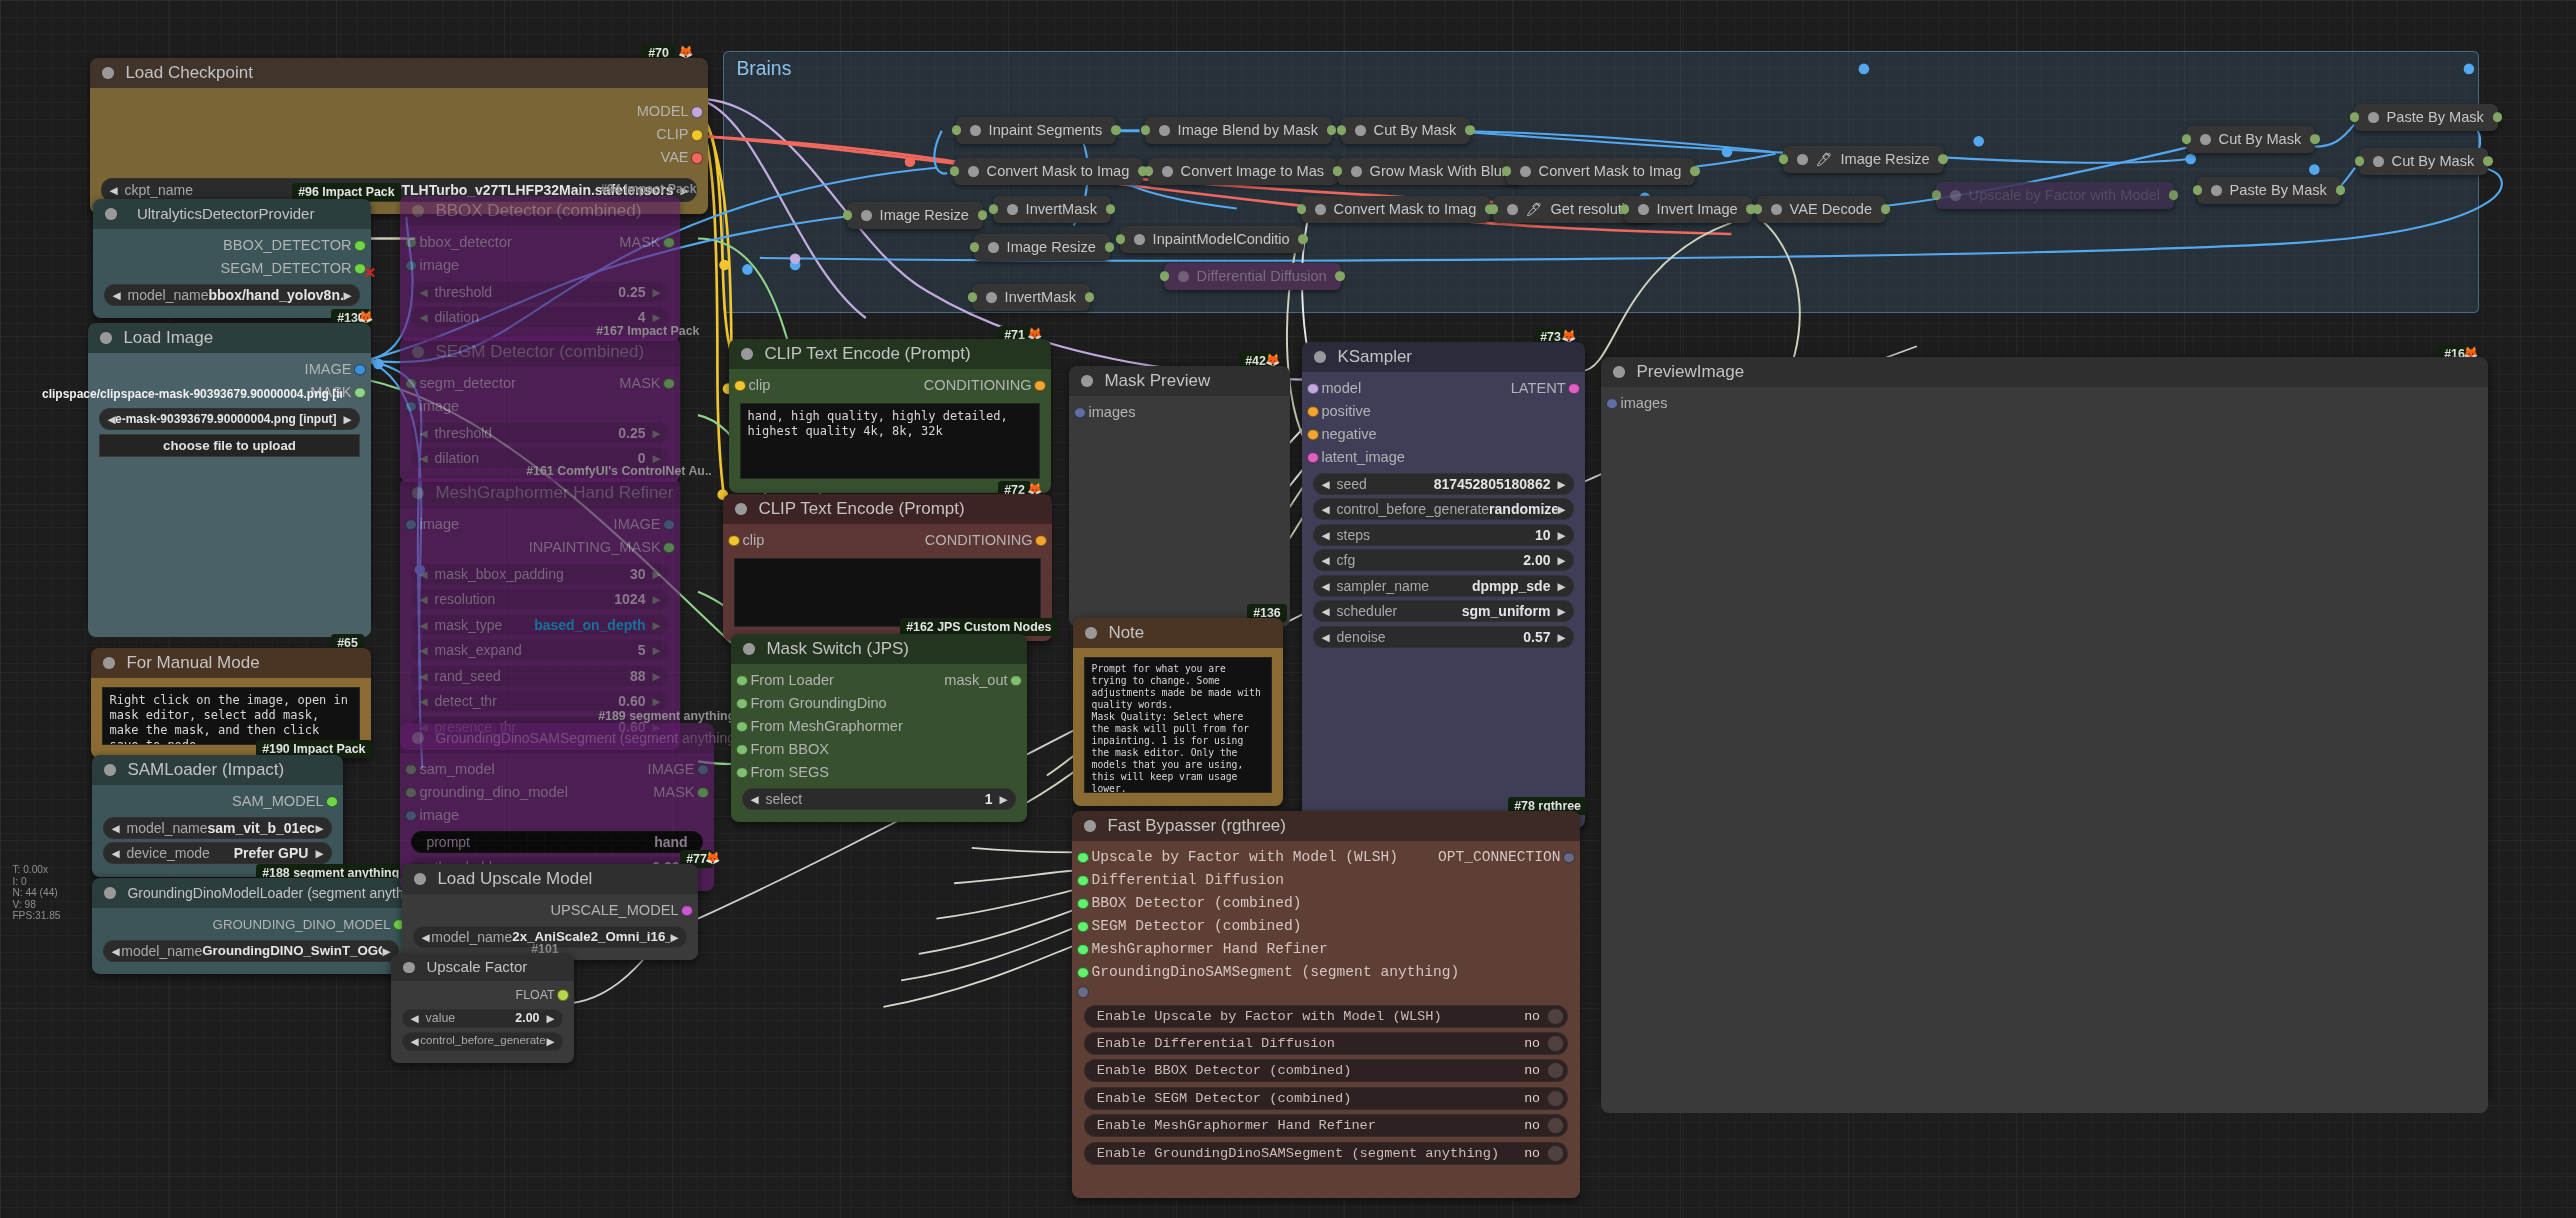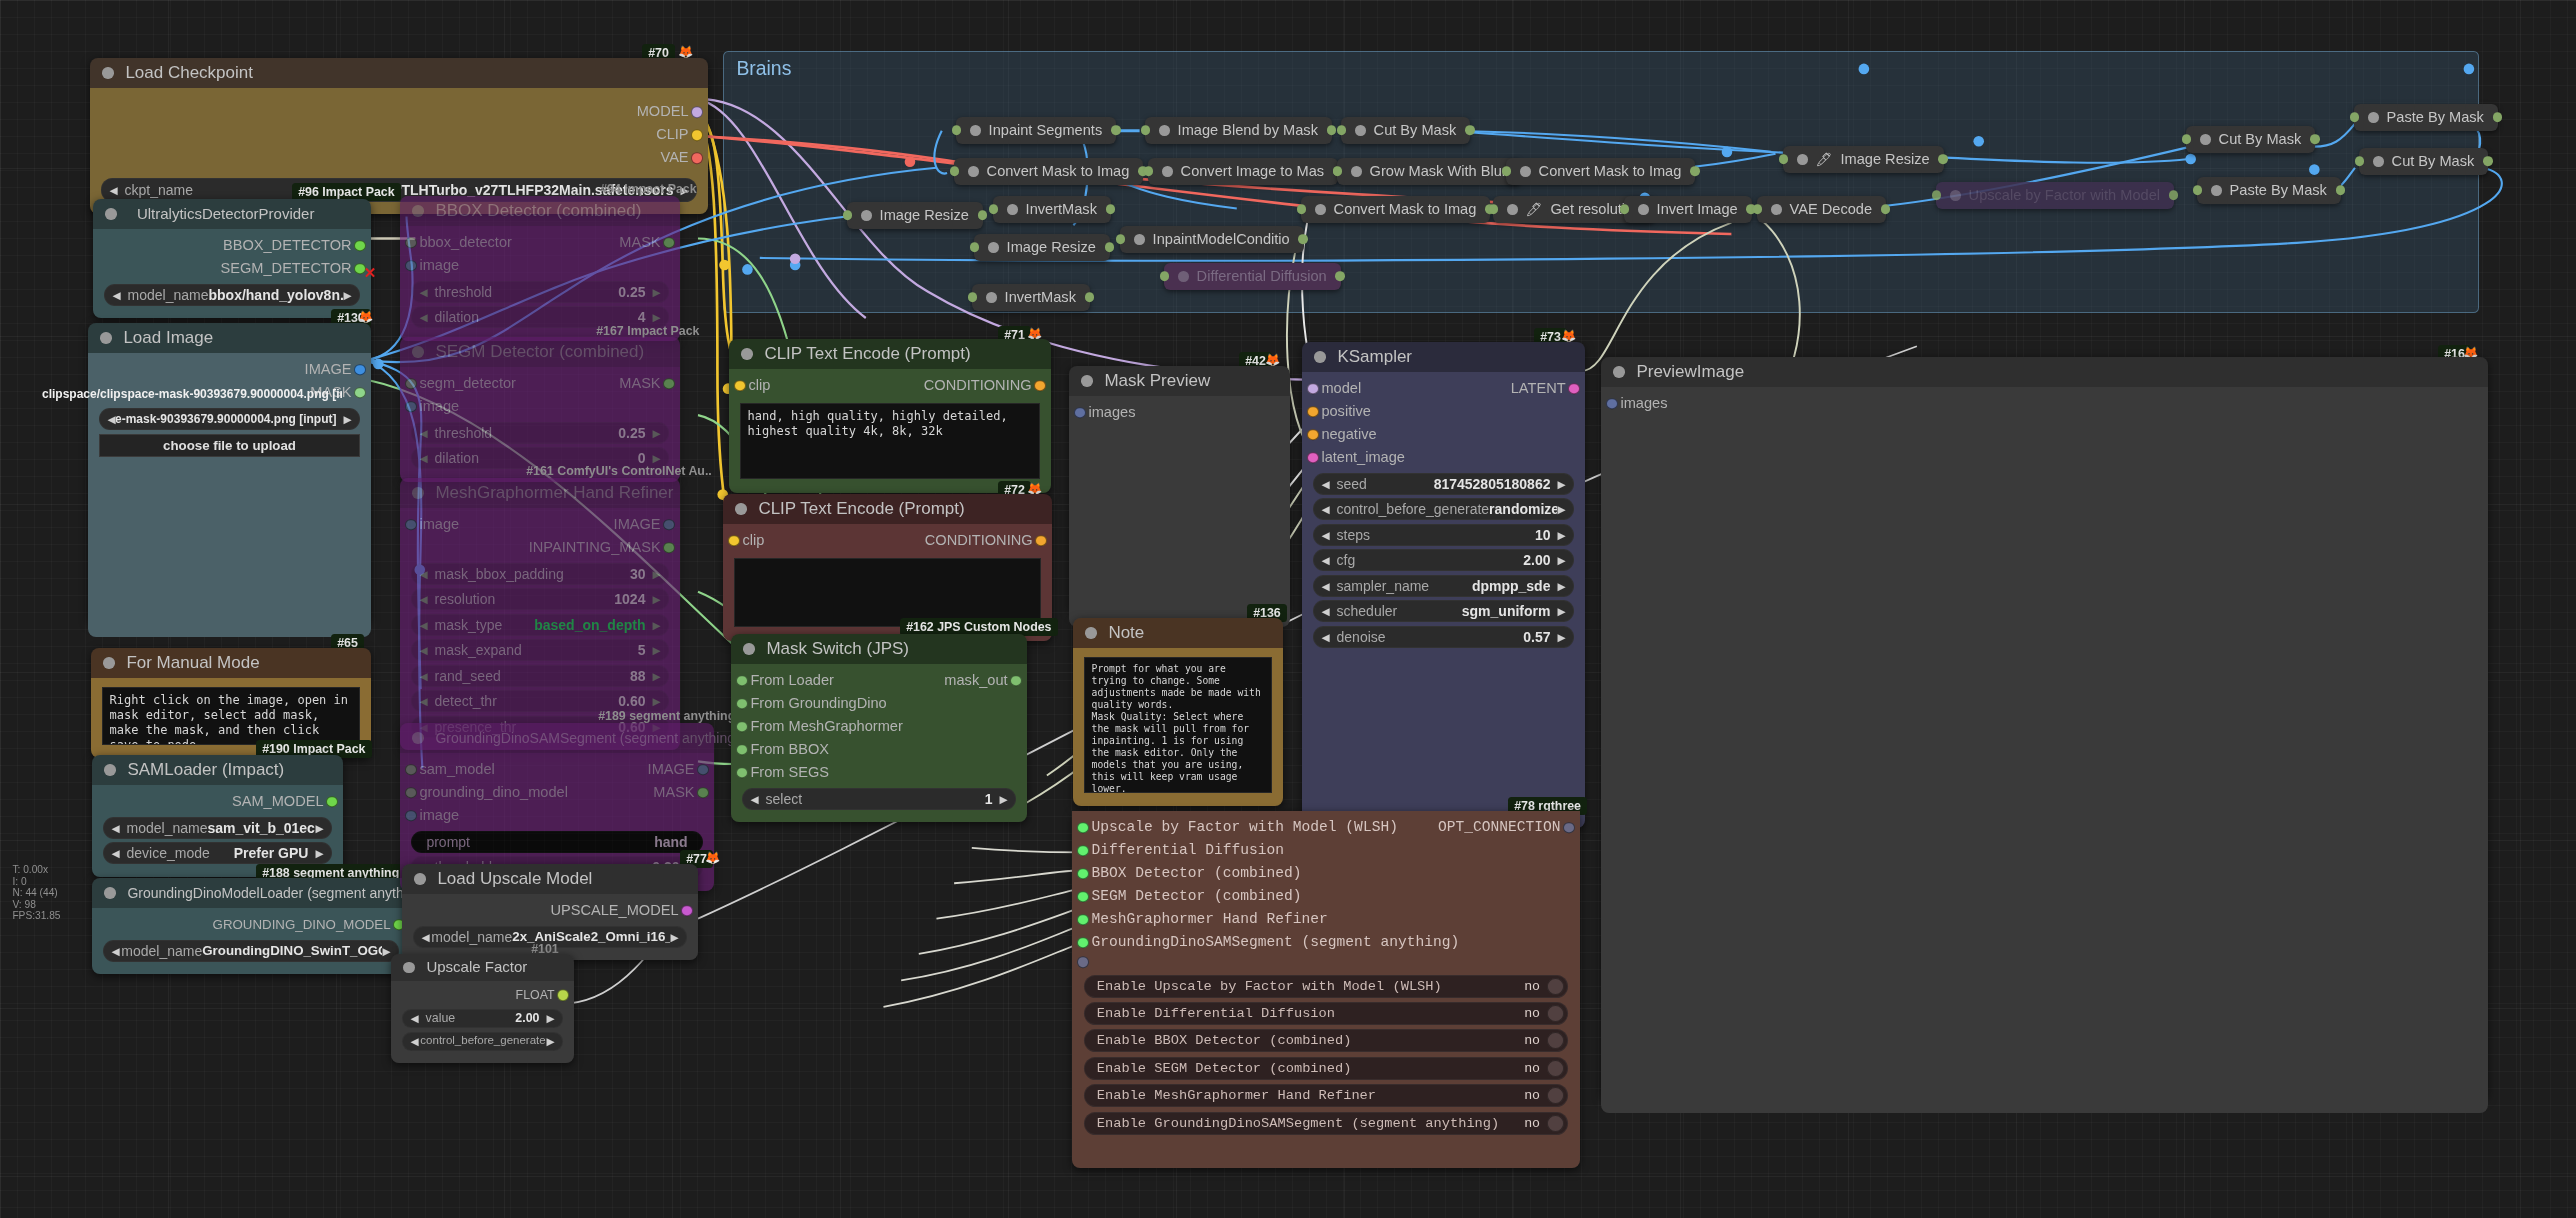--- a/index.html
+++ b/index.html
@@ -585,21 +585,21 @@
         <span class="wmid">
             <span class="wname" style="color:#b091b6;">resolution</span>
         <span class="wval" style="color:#cbb0d0;">1024</span>
           </span>
         <span class="arr dim">▶</span>
       </div>
       <div class="widget" style="background:#5c1a66;">
         <span class="arr dim">◀</span>
         <span class="wmid">
             <span class="wname" style="color:#b091b6;">mask_type</span>
-        <span class="wval" style="color:#22c55e;">based_on_depth</span>
+        <span class="wval" style="color:#0ea5e9;">based_on_depth</span>
           </span>
         <span class="arr dim">▶</span>
       </div>
       <div class="widget" style="background:#5c1a66;">
         <span class="arr dim">◀</span>
         <span class="wmid">
             <span class="wname" style="color:#b091b6;">mask_expand</span>
         <span class="wval" style="color:#cbb0d0;">5</span>
           </span>
         <span class="arr dim">▶</span>
@@ -871,20 +871,24 @@
     <div class="nd-body" style="background:#3a3a3a;height:712px;">
       <div class="slot">
         <span class="port l" style="background:#5f6fa0;"></span>
         <span>images</span>
       </div>
     </div>
   </div>
 
   <div class="badge" style="left:1508px;top:797px;">#78 rgthree</div>
   <div class="node" style="left:1072px;top:811px;width:508px;">
+    <div class="nd-title" style="background:#3d2a24;">
+      <span class="nd-dot"></span>
+      <span>Fast Bypasser (rgthree)</span>
+    </div>
     <div class="nd-body" style="background:#5d3f36;padding-bottom:29px;font-family:Liberation Mono, monospace;">
       <div class="slot" style="color:#d6c5c0;">
         <span class="port l" style="background:#62f06e;"></span>
         <span>Upscale by Factor with Model (WLSH)</span>
         <span style="position:absolute;right:19.4px;top:0;color:#d6c5c0;">OPT_CONNECTION</span>
         <span class="port r" style="background:#6a6a86;"></span>
       </div>
       <div class="slot" style="color:#d6c5c0;">
         <span class="port l" style="background:#62f06e;"></span>
         <span>Differential Diffusion</span>

